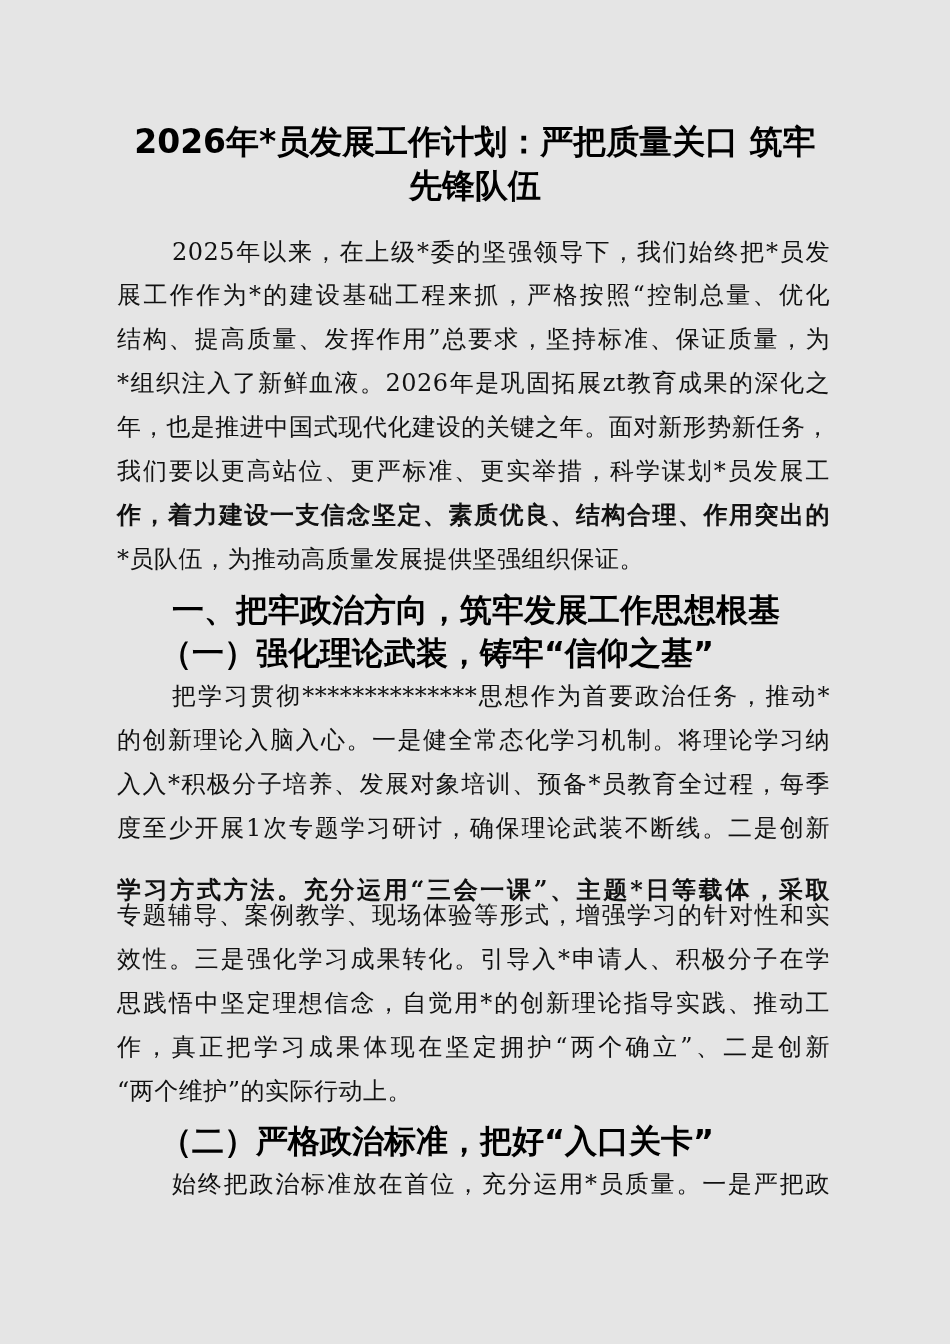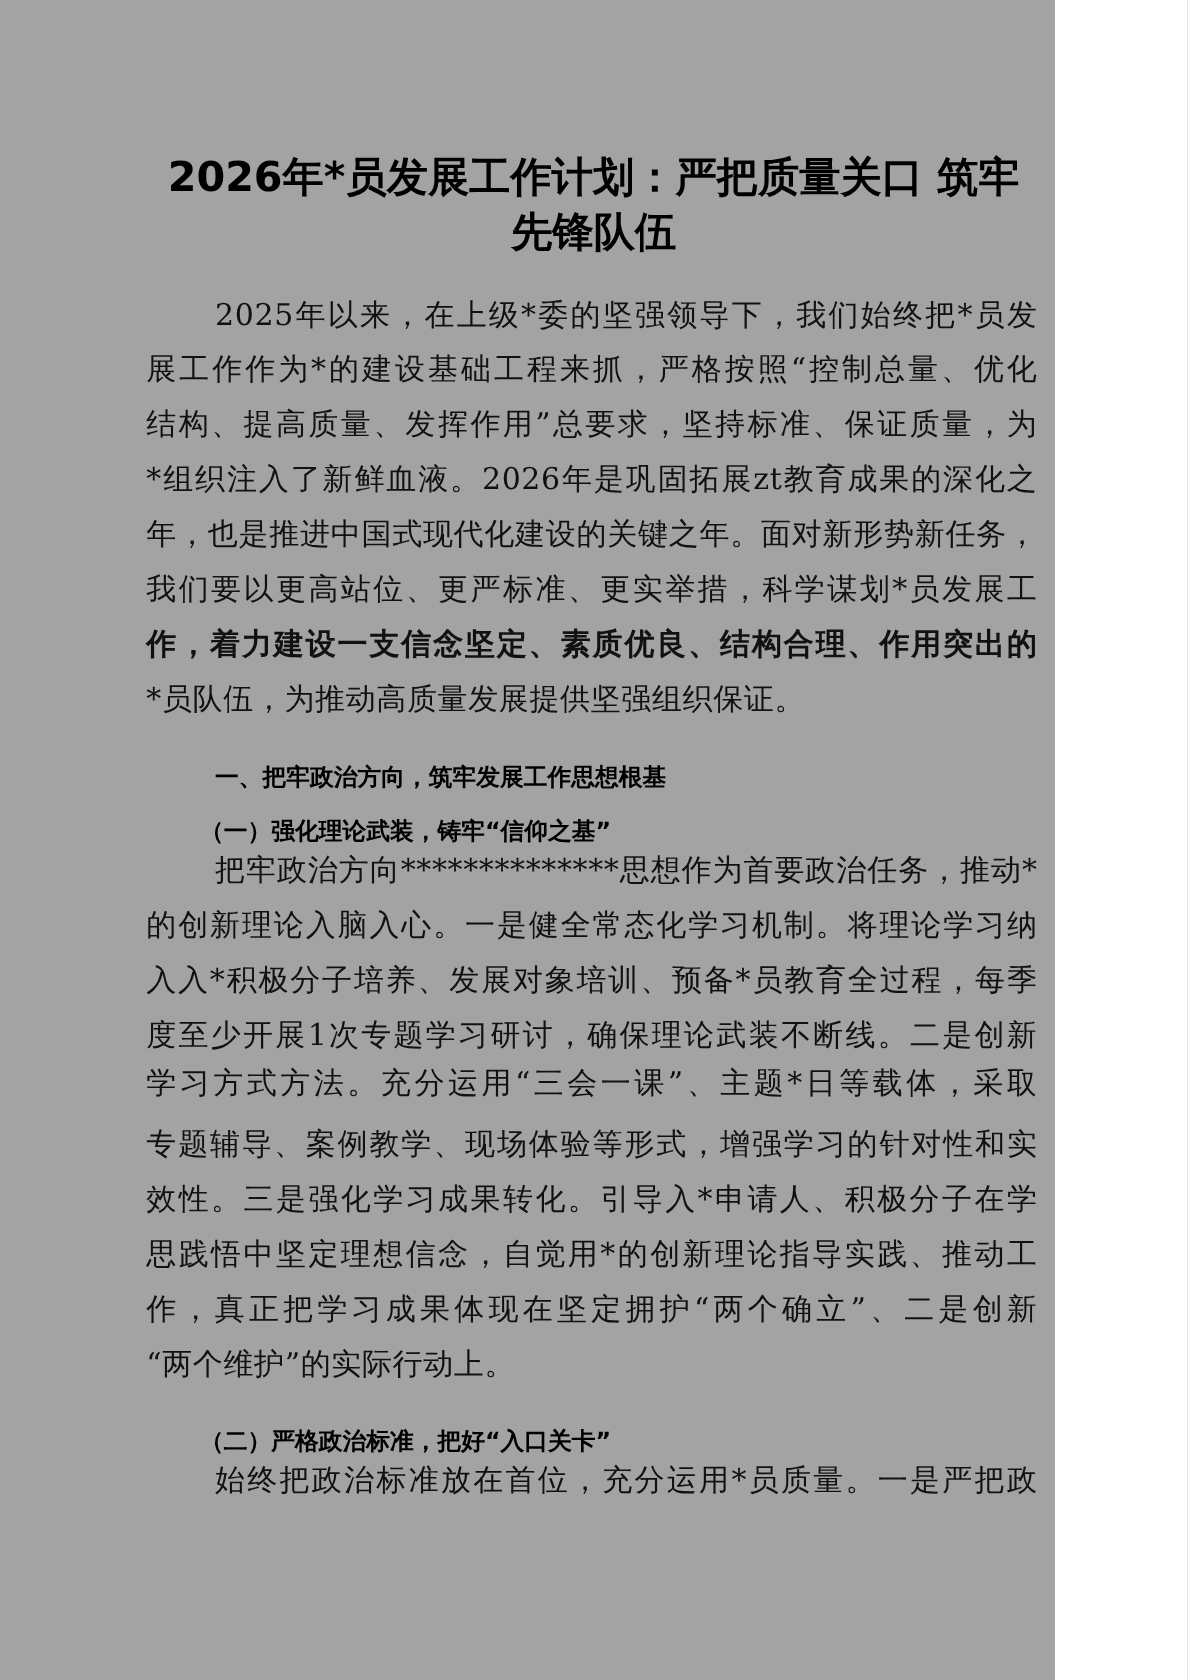--- a/index.html
+++ b/index.html
@@ -1,34 +1,34 @@
 <!DOCTYPE html>
 <html><head>
 <meta charset="utf-8">
 <style>
   html, body { margin: 0; padding: 0; background: #ffffff; }
   body { width: 950px; height: 1344px; position: relative; overflow: hidden; }
-  .page { position: absolute; left: 0; top: 0; width: 844px; height: 1344px; background: #a3a3a3; }
+  .page { position: absolute; left: 0; top: 0; width: 950px; height: 1344px; background: #e5e5e5; }
   .title-line {
     position: absolute; left: 0; width: 950px; text-align: center;
     font-family: "DejaVu Sans", "Liberation Sans", sans-serif;
     font-weight: bold; font-size: 33px; color: #000; white-space: nowrap; line-height: 40px;
   }
   .line {
     position: absolute; left: 117px; width: 713px;
     font-family: "DejaVu Serif", "Liberation Serif", serif;
     font-size: 24px; color: #111; white-space: nowrap; line-height: 32px;
     text-align: justify; text-align-last: justify; letter-spacing: 0.5px;
   }
   .line.last { text-align-last: left; }
   .line.indent { left: 172px; width: 658px; }
   .heading {
     position: absolute; left: 172px;
     font-family: "DejaVu Sans", "Liberation Sans", sans-serif;
-    font-weight: bold; font-size: 19px; color: #000; white-space: nowrap; line-height: 32px; margin-top: 12px;
+    font-weight: bold; font-size: 32px; color: #000; white-space: nowrap; line-height: 32px;
   }
 </style>
 </head>
 <body>
 
 <div class="page">
 
   <div class="title-line" style="top:122px;">2026年*员发展工作计划：严把质量关口 筑牢</div>
   <div class="title-line" style="top:166px;">先锋队伍</div>
 
@@ -41,25 +41,25 @@
     <div class="line" style="top:455px;">我们要以更高站位、更严标准、更实举措，科学谋划*员发展工</div>
     <div class="line" style="top:499px;font-weight:bold;">作，着力建设一支信念坚定、素质优良、结构合理、作用突出的</div>
     <div class="line last" style="top:543px;">*员队伍，为推动高质量发展提供坚强组织保证。</div>
   </div>
 
   <div class="heading" style="top:594px;">一、把牢政治方向，筑牢发展工作思想根基</div>
 
   <div class="heading" style="top:637px; left:160px;">（一）强化理论武装，铸牢“信仰之基”</div>
 
   <div>
-    <div class="line indent" style="top:680px;">把牢政治方向**************思想作为首要政治任务，推动*</div>
+    <div class="line indent" style="top:680px;">把学习贯彻**************思想作为首要政治任务，推动*</div>
     <div class="line" style="top:724px;">的创新理论入脑入心。一是健全常态化学习机制。将理论学习纳</div>
     <div class="line" style="top:768px;">入入*积极分子培养、发展对象培训、预备*员教育全过程，每季</div>
     <div class="line" style="top:812px;">度至少开展1次专题学习研讨，确保理论武装不断线。二是创新</div>
-    <div class="line" style="top:850px;">学习方式方法。充分运用“三会一课”、主题*日等载体，采取</div>
+    <div class="line" style="top:874px;font-weight:bold;">学习方式方法。充分运用“三会一课”、主题*日等载体，采取</div>
     <div class="line" style="top:899px;">专题辅导、案例教学、现场体验等形式，增强学习的针对性和实</div>
     <div class="line" style="top:943px;">效性。三是强化学习成果转化。引导入*申请人、积极分子在学</div>
     <div class="line" style="top:987px;">思践悟中坚定理想信念，自觉用*的创新理论指导实践、推动工</div>
     <div class="line" style="top:1031px;">作，真正把学习成果体现在坚定拥护“两个确立”、二是创新</div>
     <div class="line last" style="top:1075px;">“两个维护”的实际行动上。</div>
   </div>
 
   <div class="heading" style="top:1125px; left:160px;">（二）严格政治标准，把好“入口关卡”</div>
 
   <div>

